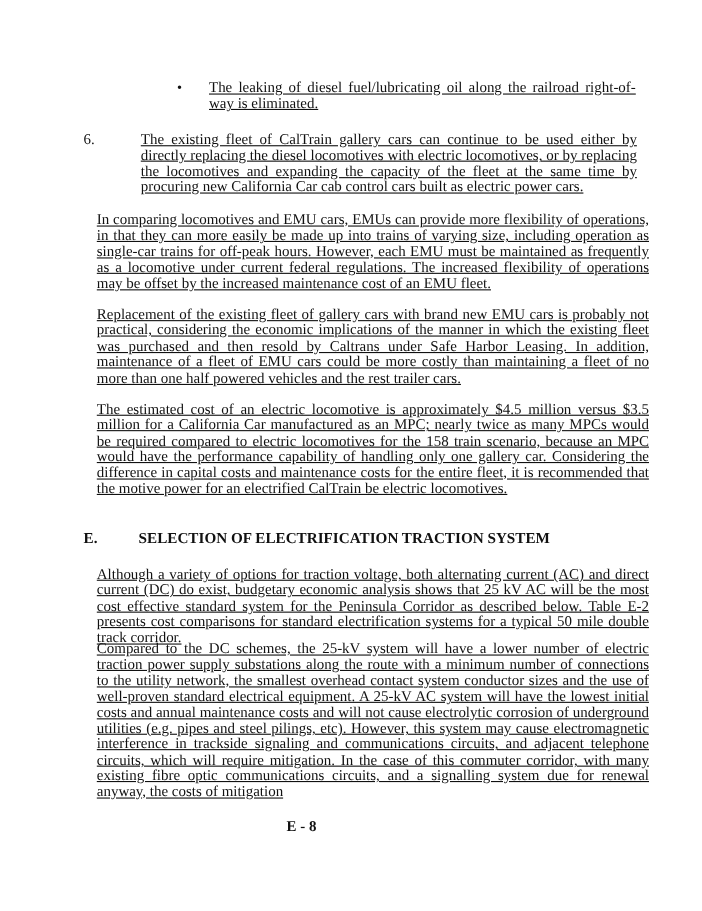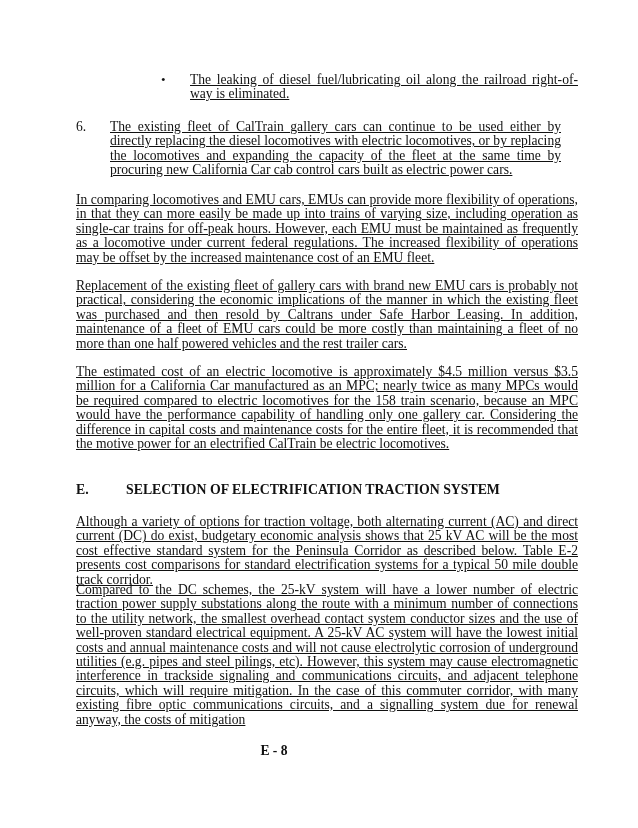--- a/index.html
+++ b/index.html
@@ -52,27 +52,27 @@
       left: 0;
       width: 502px;
     }
     .num-label {
       position: absolute;
       left: 0;
       top: 0;
     }
     .num-text {
       position: absolute;
-      left: 34px;
+      left: 52px;
       width: 451px;
       text-align: justify;
     }
     .para {
       position: absolute;
-      left: 0;
+      left: 12px;
       width: 502px;
     }
     .section-heading {
       position: absolute;
       left: 0;
       top: 483px;
       width: 502px;
       font-weight: bold;
       font-size: 13.8px;
     }

